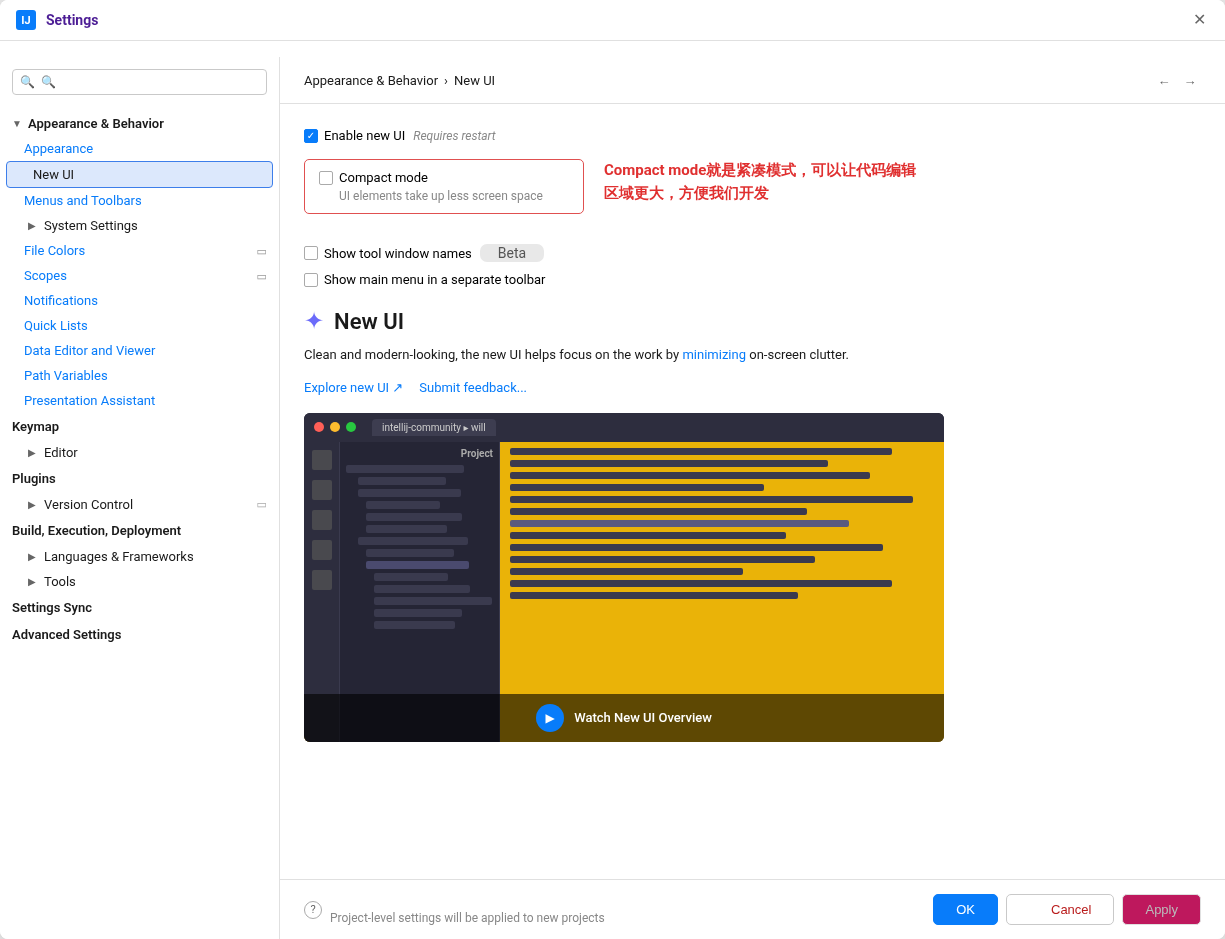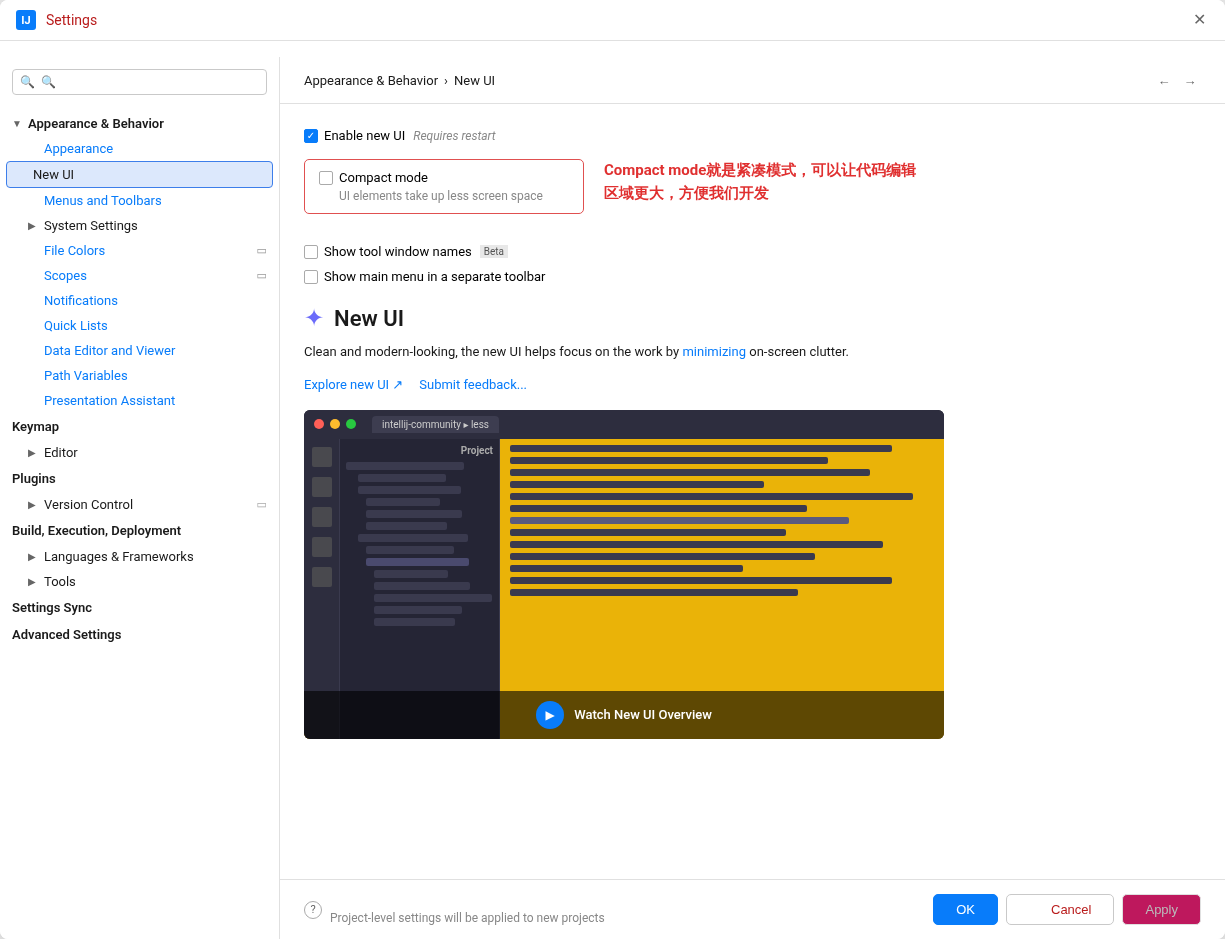--- a/index.html
+++ b/index.html
@@ -34,22 +34,22 @@
     .title-bar-icon {
       width: 20px; height: 20px;
       background: #087CFA;
       border-radius: 3px;
       margin-right: 10px;
       display: flex; align-items: center; justify-content: center;
       color: white; font-size: 11px; font-weight: bold;
     }
     .title-bar-title {
       font-size: 14px;
-      font-weight: 400;
-      color: #b91c1c;
+      font-weight: 700;
+      color: #4c1d95;
       flex: 1;
     }
     .title-bar-close {
       width: 16px; height: 16px;
       cursor: pointer;
       color: #666;
       font-size: 16px;
       line-height: 1;
     }
     .content-area {
@@ -100,26 +100,26 @@
       font-size: 13px;
     }
     .nav-section-header .arrow {
       width: 12px;
       height: 12px;
       margin-right: 4px;
       color: #666;
       font-size: 10px;
     }
     .nav-item {
-      padding: 5px 12px 5px 44px;
+      padding: 5px 12px 5px 24px;
       cursor: pointer;
       color: #087CFA;
       font-size: 13px;
       display: flex;
-      align-items: center;
+      align-items: flex-end;
       justify-content: space-between;
     }
     .nav-item.active {
       background: #dce8fc;
       color: #1a1a1a;
       border: 1.5px solid #3d7eea;
       border-radius: 4px;
       margin: 0 6px;
       padding-left: 26px;
     }
@@ -255,23 +255,23 @@
     }
     .option-row {
       display: flex;
       align-items: center;
       gap: 8px;
       margin-bottom: 10px;
     }
     .badge {
       background: #e8e8e8;
       color: #555;
-      border-radius: 0;
-      padding: 1px 4px;
-      font-size: 10px;
+      border-radius: 7px;
+      padding: 1px 18px;
+      font-size: 14px;
     }
     .new-ui-section {
       margin-top: 20px;
     }
     .new-ui-title-row {
       display: flex;
       align-items: center;
       gap: 10px;
       margin-bottom: 10px;
     }
@@ -642,21 +642,21 @@
           <div class="link-row">
             <a class="link">Explore new UI ↗</a>
             <a class="link">Submit feedback...</a>
           </div>
 
           <div class="preview-img">
             <div class="preview-chrome">
               <div class="dot dot-red"></div>
               <div class="dot dot-yellow"></div>
               <div class="dot dot-green"></div>
-              <div class="chrome-tab">intellij-community ▸ less</div>
+              <div class="chrome-tab">intellij-community ▸ will</div>
             </div>
             <div class="preview-body">
               <div class="preview-sidebar-left">
                 <div class="preview-icon"></div>
                 <div class="preview-icon"></div>
                 <div class="preview-icon"></div>
                 <div class="preview-icon"></div>
                 <div class="preview-icon"></div>
               </div>
               <div class="preview-file-tree">

